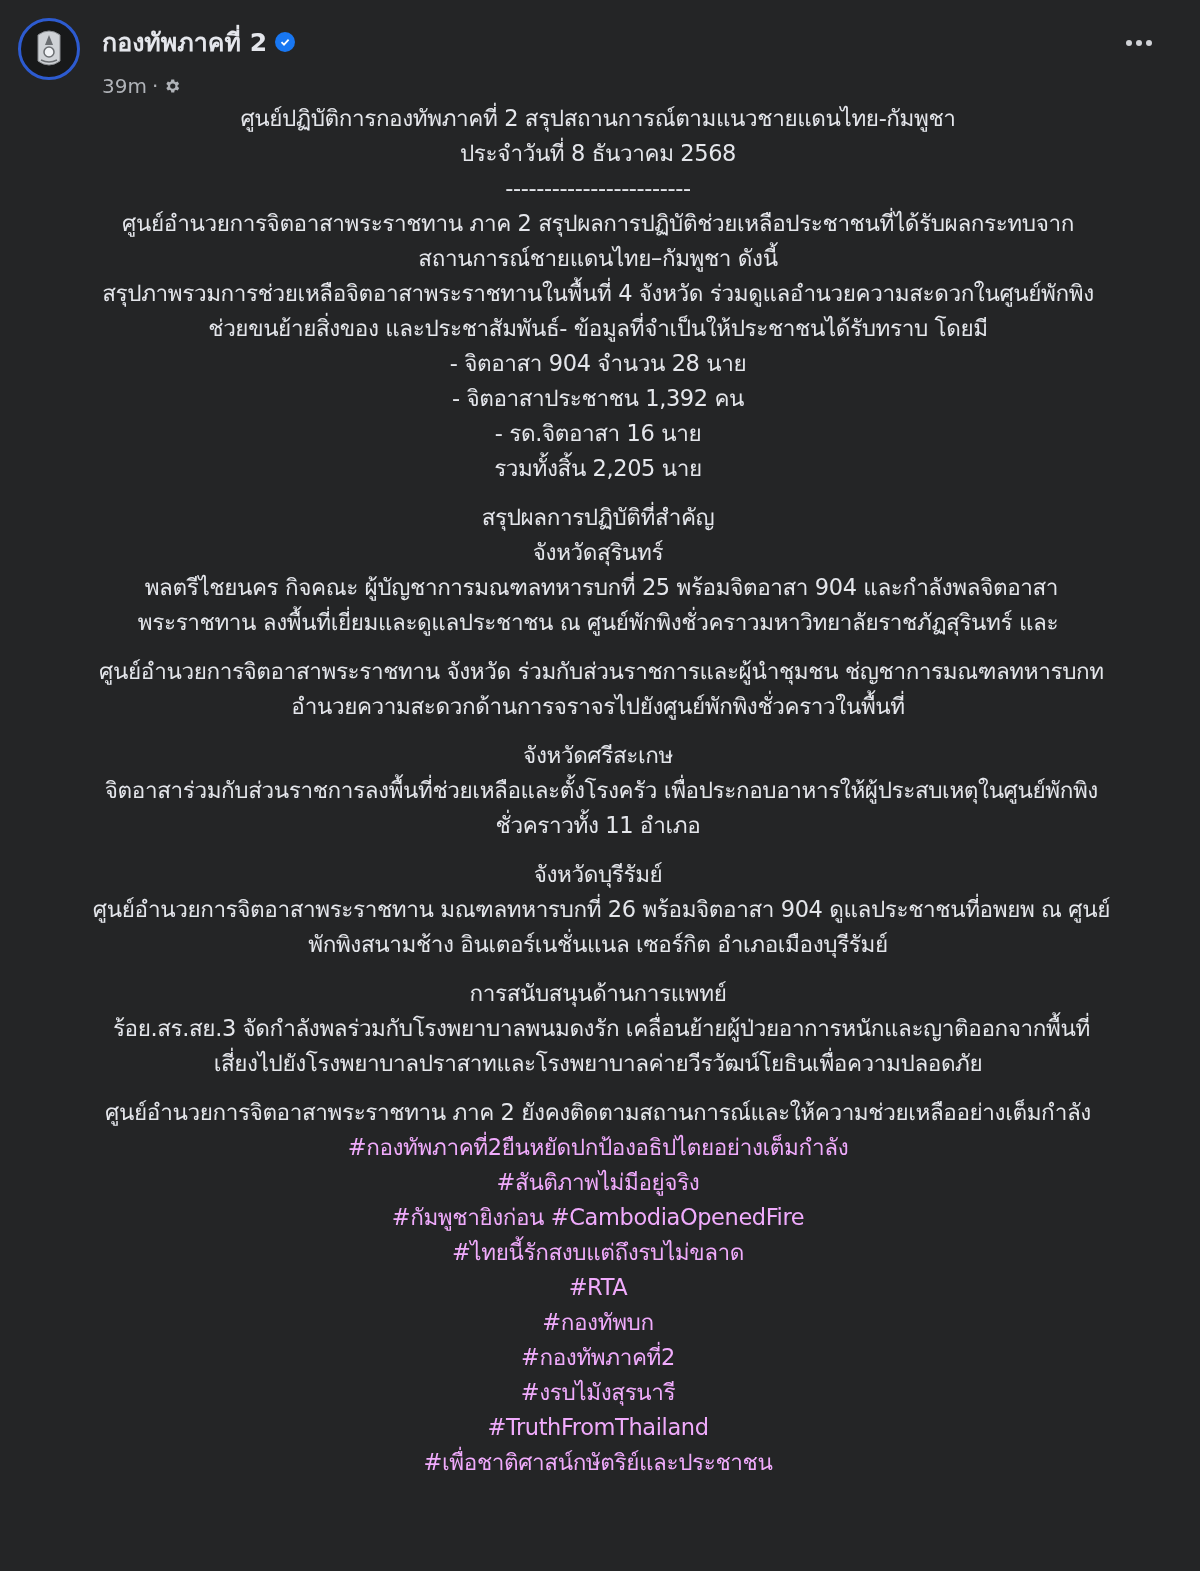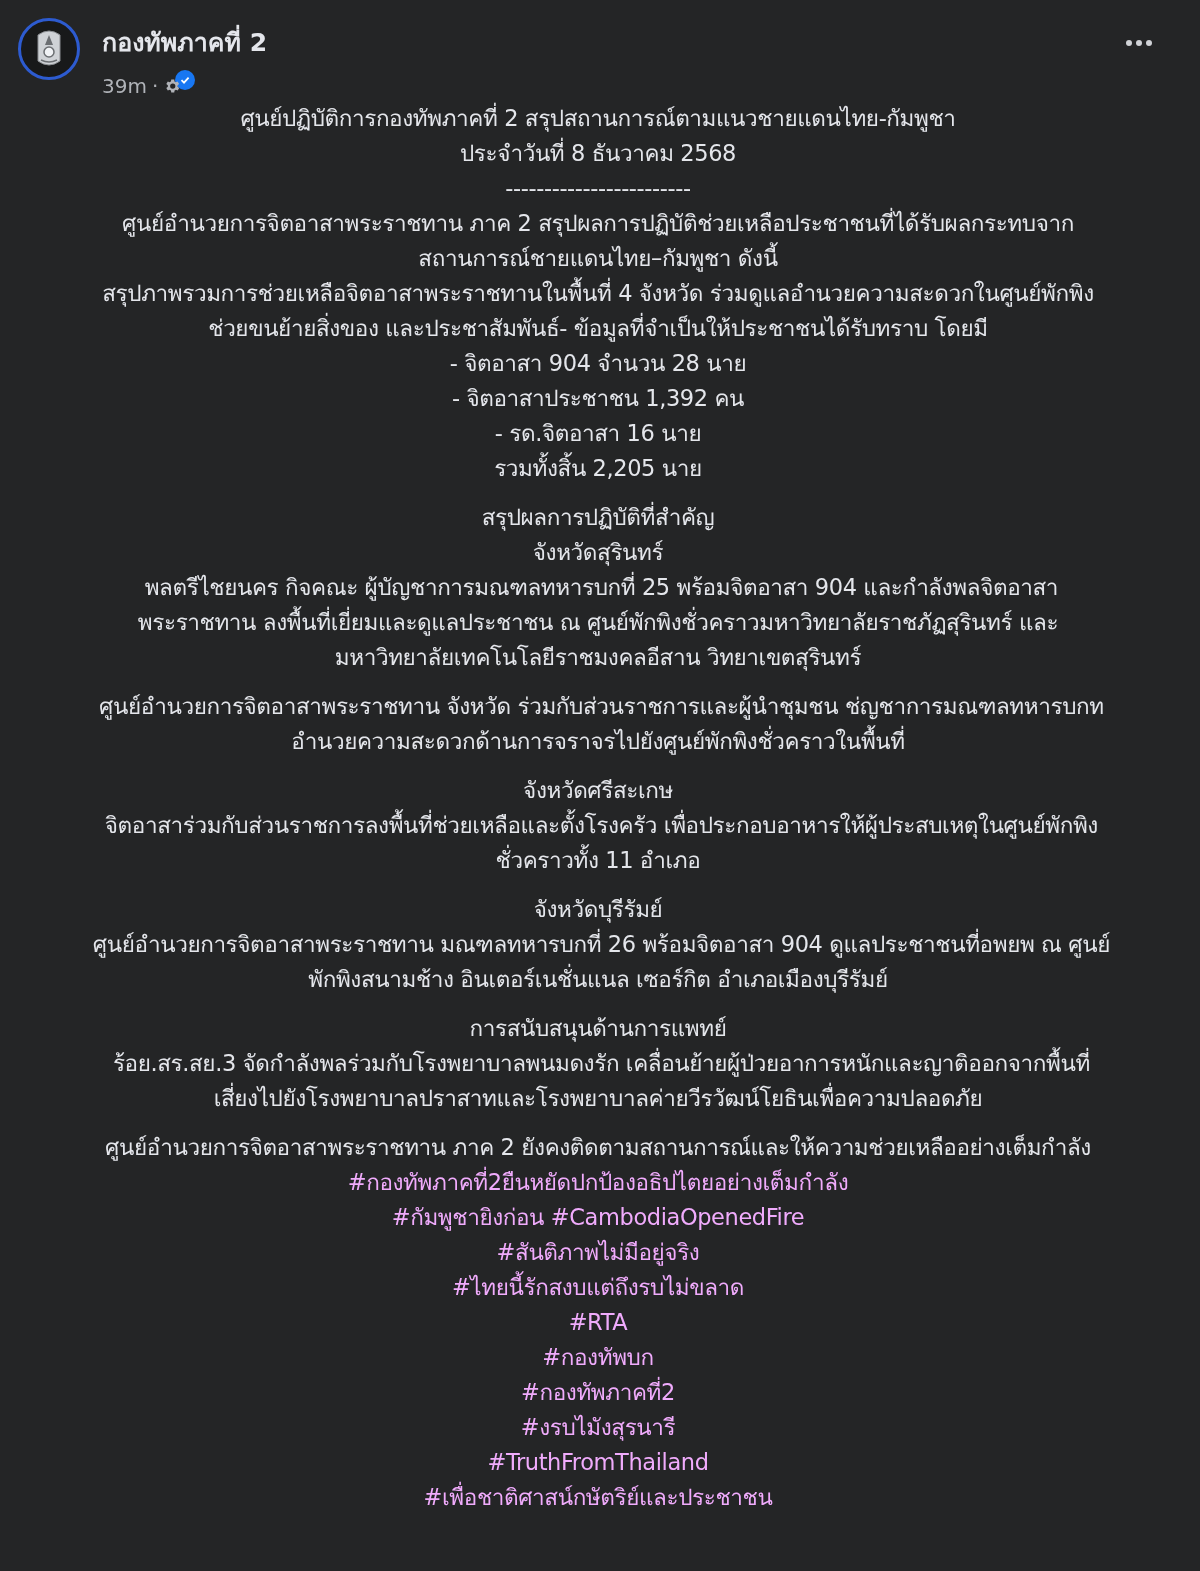--- a/index.html
+++ b/index.html
@@ -9,21 +9,21 @@
     font-family: "DejaVu Sans", "Liberation Sans", sans-serif;
     color: #e4e6eb;
   }
   .post { position: relative; width: 1200px; height: 1571px; }
   .header { position: absolute; left: 18px; top: 18px; height: 70px; width: 1164px; }
   .avatar {
     position: absolute; left: 0; top: 0; width: 62px; height: 62px; border-radius: 50%;
     border: 3px solid #2d5bd0; background: #18191a; box-sizing: border-box;
     display: flex; align-items: center; justify-content: center;
   }
-  .name-row { position: absolute; left: 84px; top: 4px; display: flex; align-items: center; gap: 8px; flex-direction: column; }
+  .name-row { position: absolute; left: 84px; top: 4px; display: flex; align-items: center; gap: 8px; }
   .page-name { font-size: 25px; font-weight: bold; color: #e4e6eb; }
   .verified {
     width: 20px; height: 20px; border-radius: 50%; background: #1877f2;
     display: inline-flex; align-items: center; justify-content: center;
   }
   .meta-row { position: absolute; left: 84px; top: 56px; display: flex; align-items: center; gap: 5px; font-size: 20px; color: #b0b3b8; }
   .more { position: absolute; right: 30px; top: 22px; display: flex; gap: 4px; cursor: pointer; }
   .more span { width: 6px; height: 6px; border-radius: 50%; background: #d0d2d6; display: block; }
   .body-text {
     position: absolute; left: 18px; top: 101px; width: 1160px;
@@ -83,21 +83,20 @@
     <span class="line">- จิตอาสาประชาชน 1,392 คน</span>
     <span class="line">- รด.จิตอาสา 16 นาย</span>
     <span class="line">รวมทั้งสิ้น 2,205 นาย</span>
     <div class="gap"></div>
 
     <span class="line">สรุปผลการปฏิบัติที่สำคัญ</span>
 
     <span class="line">จังหวัดสุรินทร์</span>
     <span class="line" style="white-space:pre"> พลตรีไชยนคร กิจคณะ ผู้บัญชาการมณฑลทหารบกที่ 25 พร้อมจิตอาสา 904 และกำลังพลจิตอาสา</span>
     <span class="line">พระราชทาน ลงพื้นที่เยี่ยมและดูแลประชาชน ณ ศูนย์พักพิงชั่วคราวมหาวิทยาลัยราชภัฏสุรินทร์ และ</span>
-    <span class="line">มหาวิทยาลัยเทคโนโลยีราชมงคลอีสาน วิทยาเขตสุรินทร์</span>
     <div class="gap"></div>
 
     <span class="line" style="white-space:pre"> ศูนย์อำนวยการจิตอาสาพระราชทาน จังหวัด ร่วมกับส่วนราชการและผู้นำชุมชน ช่ญชาการมณฑลทหารบกท</span>
     <span class="line">อำนวยความสะดวกด้านการจราจรไปยังศูนย์พักพิงชั่วคราวในพื้นที่</span>
     <div class="gap"></div>
 
     <span class="line">จังหวัดศรีสะเกษ</span>
     <span class="line" style="white-space:pre"> จิตอาสาร่วมกับส่วนราชการลงพื้นที่ช่วยเหลือและตั้งโรงครัว เพื่อประกอบอาหารให้ผู้ประสบเหตุในศูนย์พักพิง</span>
     <span class="line">ชั่วคราวทั้ง 11 อำเภอ</span>
     <div class="gap"></div>
@@ -108,22 +107,22 @@
     <div class="gap"></div>
 
     <span class="line">การสนับสนุนด้านการแพทย์</span>
     <span class="line" style="white-space:pre"> ร้อย.สร.สย.3 จัดกำลังพลร่วมกับโรงพยาบาลพนมดงรัก เคลื่อนย้ายผู้ป่วยอาการหนักและญาติออกจากพื้นที่</span>
     <span class="line">เสี่ยงไปยังโรงพยาบาลปราสาทและโรงพยาบาลค่ายวีรวัฒน์โยธินเพื่อความปลอดภัย</span>
     <div class="gap"></div>
 
     <span class="line">ศูนย์อำนวยการจิตอาสาพระราชทาน ภาค 2 ยังคงติดตามสถานการณ์และให้ความช่วยเหลืออย่างเต็มกำลัง</span>
 
     <span class="line"><a class="hashtag">#กองทัพภาคที่2ยืนหยัดปกป้องอธิปไตยอย่างเต็มกำลัง</a></span>
+    <span class="line"><a class="hashtag">#สันติภาพไม่มีอยู่จริง</a></span>
     <span class="line"><a class="hashtag">#กัมพูชายิงก่อน</a> <a class="hashtag">#CambodiaOpenedFire</a></span>
-    <span class="line"><a class="hashtag">#สันติภาพไม่มีอยู่จริง</a></span>
     <span class="line"><a class="hashtag">#ไทยนี้รักสงบแต่ถึงรบไม่ขลาด</a></span>
     <span class="line"><a class="hashtag">#RTA</a></span>
     <span class="line"><a class="hashtag">#กองทัพบก</a></span>
     <span class="line"><a class="hashtag">#กองทัพภาคที่2</a></span>
     <span class="line"><a class="hashtag">#งรบไมังสุรนารี</a></span>
     <span class="line"><a class="hashtag">#TruthFromThailand</a></span>
     <span class="line"><a class="hashtag">#เพื่อชาติศาสน์กษัตริย์และประชาชน</a></span>
   </div>
 </div>
 

